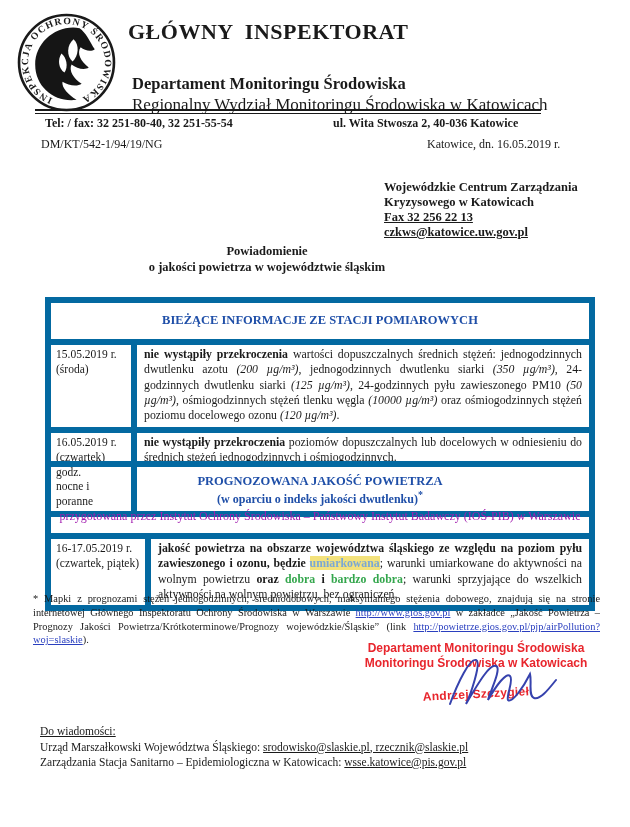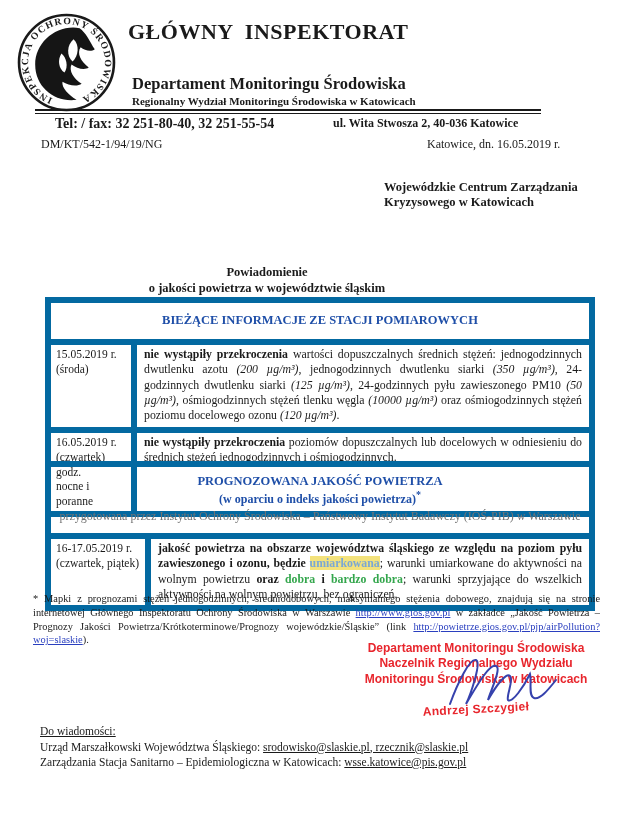--- a/index.html
+++ b/index.html
@@ -5,44 +5,44 @@
   html,body{margin:0;padding:0;background:#ffffff;}
   .page{position:relative;width:630px;height:827px;background:#fff;
         font-family:"Liberation Serif",serif;color:#1a1a1a;overflow:hidden;}
   .abs{position:absolute;}
 
   
   .logo{left:16px;top:12px;}
   .org-name{left:128px;top:20px;font-size:22px;font-weight:700;line-height:1.07;
             letter-spacing:.5px;word-spacing:6px;}
   .dept1{left:132px;top:74px;font-size:16.5px;font-weight:700;}
-  .dept2{left:132px;top:95px;font-size:11px;font-weight:700;}
+  .dept2{left:132px;top:95px;font-size:17px;font-weight:400;}
   .head-rule{left:35px;top:109px;width:506px;height:2px;
              border-top:2px solid #1a1a1a;border-bottom:1px solid #1a1a1a;}
-  .telfax{left:55px;top:116px;font-size:14px;font-weight:700;}
+  .telfax{left:45px;top:116px;font-size:12px;font-weight:700;}
   .address{left:333px;top:116px;font-size:12px;font-weight:700;}
   .reference{left:41px;top:137px;font-size:12px;}
   .place-date{left:427px;top:137px;font-size:12px;}
 
   .recipient{left:384px;top:180px;font-size:12.5px;font-weight:700;line-height:1.2;}
   .u{text-decoration:underline;}
 
-  .doc-title{left:0;top:264px;width:534px;text-align:center;font-weight:700;
+  .doc-title{left:0;top:243px;width:534px;text-align:center;font-weight:700;
              font-size:12.5px;line-height:1.3;}
 
   
   table.tbl{position:absolute;left:45px;width:550px;border-collapse:collapse;table-layout:fixed;}
   .tbl td{border:6px solid #0369a1;vertical-align:top;}
   .tbl1{top:297px;}
   .tbl2{top:461px;}
   .tbl-head{text-align:center;color:var(--blue,#1f4fa8);font-weight:700;
             font-size:12.5px;padding:10px 4px 11px;}
   .tbl2 .tbl-head{padding:7px 4px 9px;}
   .t2h2{font-size:12px;}
-  .t2h3{color:#737373;font-weight:400;font-size:12px;margin-top:2px;}
+  .t2h3{color:#a21caf;font-weight:400;font-size:12px;margin-top:2px;}
   .date-cell{font-size:11.5px;padding:2px 3px 2px 5px;white-space:pre-line;line-height:1.3;}
   .text-cell{font-size:11.8px;padding:2px 7px 3px;text-align:justify;line-height:1.3;}
 
   
   .run-b{font-weight:700;}
   .run-i{font-style:italic;}
   .run-hl{font-weight:700;background:var(--hl-bg,#f3e27c);color:var(--hl-text,#7aa7d4);}
   .run-green{font-weight:700;color:var(--green,#33a64c);}
   .run-link{color:#2a3fbf;text-decoration:underline;}
   .run-u{text-decoration:underline;}
@@ -86,20 +86,22 @@
   <div class="abs head-rule"></div>
   <div class="abs telfax">Tel: / fax:  32 251-80-40, 32 251-55-54</div>
   <div class="abs address">ul.  Wita Stwosza 2,  40-036 Katowice</div>
 
   <div class="abs reference">DM/KT/542-1/94/19/NG</div>
   <div class="abs place-date">Katowice, dn. 16.05.2019 r.</div>
 
   <div class="abs recipient">
     <div>Wojewódzkie Centrum Zarządzania</div>
     <div>Kryzysowego w Katowicach</div>
+    <div class="u">Fax 32 256 22 13</div>
+    <div class="u">czkws@katowice.uw.gov.pl</div>
   </div>
 
   <div class="abs doc-title">
     <div>Powiadomienie</div>
     <div>o jakości powietrza w województwie śląskim</div>
   </div>
 
   <table class="tbl tbl1">
     <colgroup>
         <col style="width:86px">
@@ -125,37 +127,36 @@
 
   <table class="tbl tbl2">
     <colgroup>
         <col style="width:100px">
         <col>
       </colgroup>
     <tbody>
       <tr>
         <td colspan="2" class="tbl-head">
           <div>PROGNOZOWANA JAKOŚĆ POWIETRZA</div>
-          <div class="t2h2"><span>(w oparciu o indeks jakości powietrza)</span><sup>*</sup></div>
+          <div class="t2h2"><span>(w oparciu o indeks jakości dwutlenku)</span><sup>*</sup></div>
           <div class="t2h3">przygotowana przez Instytut Ochrony Środowiska – Państwowy Instytut Badawczy (IOŚ-PIB) w Warszawie</div>
         </td>
       </tr>
       <tr>
         <td class="date-cell">16-17.05.2019 r.
 (czwartek, piątek)</td>
         <td class="text-cell"><span class="run-b">jakość powietrza na obszarze województwa śląskiego ze względu na poziom pyłu zawieszonego i ozonu, będzie </span><span class="run-hl">umiarkowana</span><span>; warunki umiarkowane do aktywności na wolnym powietrzu </span><span class="run-b">oraz</span><span> </span><span class="run-green">dobra</span><span class="run-b"> i </span><span class="run-green">bardzo dobra</span><span>; warunki sprzyjające do wszelkich aktywności na wolnym powietrzu, bez ograniczeń.</span></td>
       </tr>
     </tbody>
   </table>
 
   <div class="abs footnote"><span>* Mapki z prognozami stężeń jednogodzinnych, średniodobowych, maksymalnego stężenia dobowego, znajdują się na stronie internetowej Głównego Inspektoratu Ochrony Środowiska w Warszawie </span><span class="run-link">http://www.gios.gov.pl</span><span> w zakładce „Jakość Powietrza – Prognozy Jakości Powietrza/Krótkoterminowe/Prognozy wojewódzkie/Śląskie” (link </span><span class="run-link">http://powietrze.gios.gov.pl/pjp/airPollution?woj=slaskie</span><span>).</span></div>
 
   <div class="abs stamp">
     <div>Departament Monitoringu Środowiska</div>
-    <div>Naczelnik Regionalnego Wydziału</div>
     <div>Monitoringu Środowiska w Katowicach</div>
     <div class="stamp-name">Andrzej Szczygieł</div>
   </div>
   <svg class="abs sig" width="130" height="66" viewBox="0 0 130 66">
     <path d="M14,54 C22,32 34,8 40,10 C46,12 34,46 30,54 C44,30 54,14 60,16 C66,18 54,42 52,50 C60,36 70,22 74,26 C78,30 70,46 72,50 C76,54 88,36 94,24 C96,32 92,46 98,48 C104,50 112,40 120,30" fill="none" stroke="var(--sig,#3642AD)" stroke-width="2" stroke-linecap="round"></path>
   </svg>
 
   <div class="abs footer">
     <div class="footer-heading">Do wiadomości:</div>
     <div><span>Urząd Marszałkowski Województwa Śląskiego: </span><span class="run-u">srodowisko@slaskie.pl, rzecznik@slaskie.pl</span></div>

